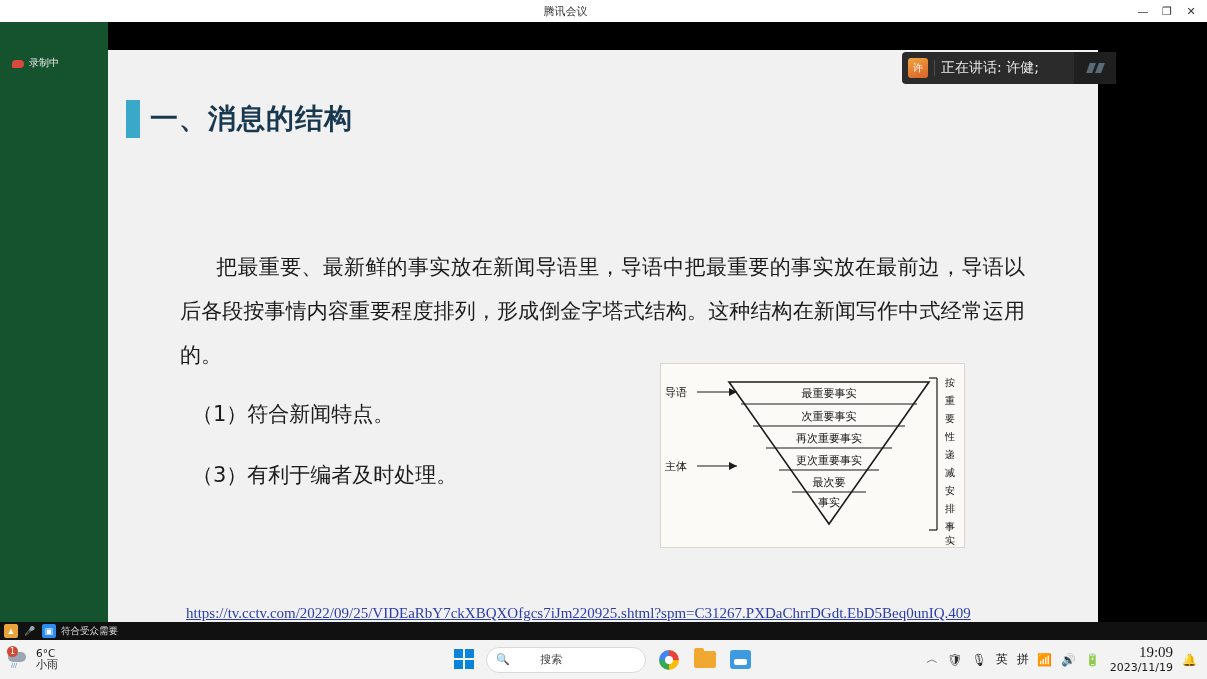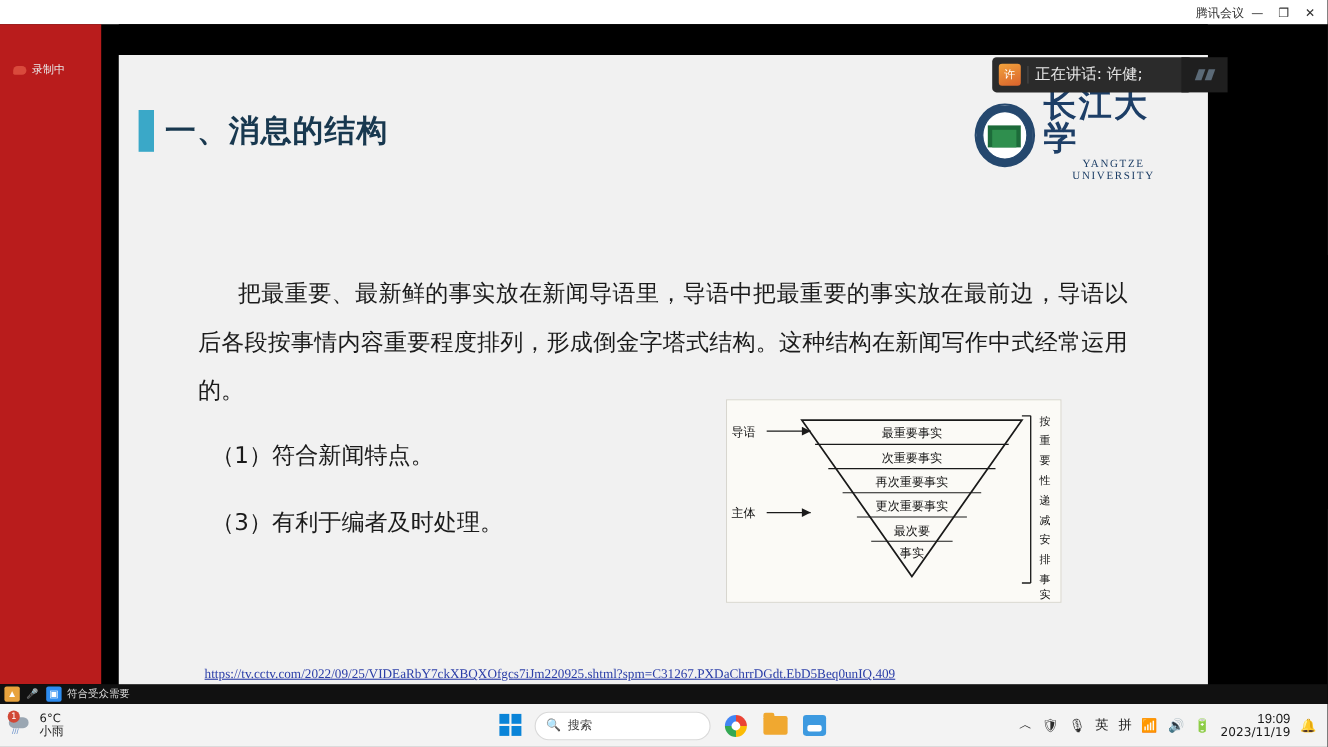--- a/index.html
+++ b/index.html
@@ -10,33 +10,33 @@
     font-family: "Liberation Sans", sans-serif;
   }
   #root { position: relative; width: 1207px; height: 679px; background: #000; }
 
   
   .titlebar {
     position: absolute; left: 0; top: 0; width: 1207px; height: 22px;
     background: #ffffff; display: flex; align-items: center;
   }
   .titlebar-title {
-    flex: 1; text-align: right; font-size: 11px; color: #333;
+    flex: 1; text-align: center; font-size: 11px; color: #333;
     font-family: "DejaVu Sans", sans-serif;
   }
   .win-btns { display: flex; align-items: center; height: 22px; margin-right: 4px; }
   .win-btn {
     width: 24px; height: 22px; display: flex; align-items: center; justify-content: center;
     font-size: 11px; color: #333; font-family: "DejaVu Sans", sans-serif;
   }
 
   
   .left-rail {
-    position: absolute; left: 0; top: 22px; width: 92px; height: 600px;
-    background: #b91c1c;
+    position: absolute; left: 0; top: 22px; width: 108px; height: 600px;
+    background: #14532d;
   }
   .rec-badge {
     position: absolute; left: 12px; top: 34px;
     display: flex; align-items: center; gap: 5px;
     font-size: 10px; color: #e9e9e9;
   }
   .rec-dot {
     width: 12px; height: 11px; position: relative;
   }
   .rec-dot::before{
@@ -106,21 +106,21 @@
     position: absolute; left: 78px; top: 140px;
     font-size: 23px; font-weight: bold; color: #17374d;
     font-family: "DejaVu Sans", sans-serif;
     text-decoration: underline; text-underline-offset: 4px;
   }
 
   
   .para {
     position: absolute; left: 72px; top: 195px; width: 845px;
     font-size: 21px; color: #1b1b1b; line-height: 44px;
-    font-family: Liberation Serif, serif;
+    font-family: Liberation Sans, sans-serif;
     text-align: justify;
   }
   .para .indent { display: inline-block; width: 36px; }
 
   
   .bullets { position: absolute; left: 84px; top: 350px; }
   .bullet {
     font-size: 21px; color: #1b1b1b; font-family: "DejaVu Sans", sans-serif;
     margin-bottom: 33px; white-space: nowrap;
   }
@@ -128,21 +128,21 @@
   
   .figure {
     position: absolute; left: 552px; top: 313px; width: 305px; height: 185px;
     background: #fbfaf6; border: 1px solid #d8d6cf;
   }
   .fig-svg { display: block; }
 
   
   .slide-link {
     position: absolute; left: 78px; top: 555px;
-    font-size: 12px; color: #2b3ea8; text-decoration: underline;
+    font-size: 15px; color: #2b3ea8; text-decoration: underline;
     font-family: "Liberation Serif", serif;
   }
 
   
   .speaking-pill {
     position: absolute; right: 14px; top: 30px; width: 182px; height: 32px;
     background: #2b2b2b; border-radius: 4px; display: flex; align-items: center;
     padding: 0 6px; gap: 6px;
   }
   .speaker-avatar {
@@ -213,21 +213,21 @@
   .start-btn {
     width: 22px; height: 22px; display: grid;
     grid-template-columns: 9px 9px; grid-template-rows: 9px 9px; gap: 2px;
   }
   .start-btn i { display: block; background: #0a84d8; }
   .search-box {
     width: 160px; height: 26px; background: #ffffff; border: 1px solid #d9d9d9;
     border-radius: 13px; display: flex; align-items: center; gap: 6px; padding: 0 10px;
   }
   .search-ico { font-size: 11px; color: #4a4a4a; }
-  .search-ph { font-size: 11px; color: #3d3d3d; font-family: "DejaVu Sans", sans-serif; }
+  .search-ph { font-size: 11px; color: #3d3d3d; font-family: "DejaVu Sans", sans-serif; margin-left: 24px; }
   .tb-app {
     width: 26px; height: 26px; border-radius: 4px;
     display: flex; align-items: center; justify-content: center;
   }
   .app-chrome {
     width: 20px; height: 20px; border-radius: 50%;
     background: conic-gradient(#ea4335 0 25%, #fbbc05 25% 50%, #34a853 50% 75%, #4285f4 75% 100%);
     position: relative;
   }
   .app-chrome::after{
@@ -249,21 +249,21 @@
     background:#fff; border-radius:2px;
   }
 
   .tray {
     position: absolute; right: 4px; top: 0; height: 39px;
     display: flex; align-items: center; gap: 9px; padding-right: 6px;
   }
   .tray-ico { font-size: 12px; color: #2b2b2b; font-family: "DejaVu Sans", sans-serif; }
   .tray-ime { font-size: 12px; color: #1a1a1a; font-family: "DejaVu Sans", sans-serif; }
   .clock { text-align: right; line-height: 1.18; }
-  .clock-t { font-size: 12px; color: #1a1a1a; font-family: Liberation Sans, sans-serif; }
+  .clock-t { font-size: 15px; color: #1a1a1a; font-family: Liberation Serif, serif; }
   .clock-d { font-size: 11px; color: #1a1a1a; font-family: "DejaVu Sans", sans-serif; }
 </style>
 </head>
 <body>
 
 <div id="root">
 
   <div class="titlebar">
     <div class="titlebar-title">腾讯会议</div>
     <div class="win-btns">
@@ -280,30 +280,20 @@
     </div>
   </div>
 
   <div class="screen-area">
     <div class="slide">
       <div class="slide-inner">
 
         <div class="slide-bar"></div>
         <div class="slide-title">一、消息的结构</div>
 
-        <div class="logo-wrap">
-          <div class="logo-seal">
-            <div class="seal-in"></div>
-            <div class="seal-gate"></div>
-          </div>
-          <div class="logo-text-wrap">
-            <div class="logo-cn">长江大学</div>
-            <div class="logo-en">YANGTZE UNIVERSITY</div>
-          </div>
-        </div>
 
 
         <div class="para"><span class="indent"></span><span>把最重要、最新鲜的事实放在新闻导语里，导语中把最重要的事实放在最前边，导语以后各段按事情内容重要程度排列，形成倒金字塔式结构。这种结构在新闻写作中式经常运用的。</span></div>
 
         <div class="bullets">
           <div class="bullet">（1）符合新闻特点。</div>
           <div class="bullet">（3）有利于编者及时处理。</div>
         </div>
 
         <div class="figure">

